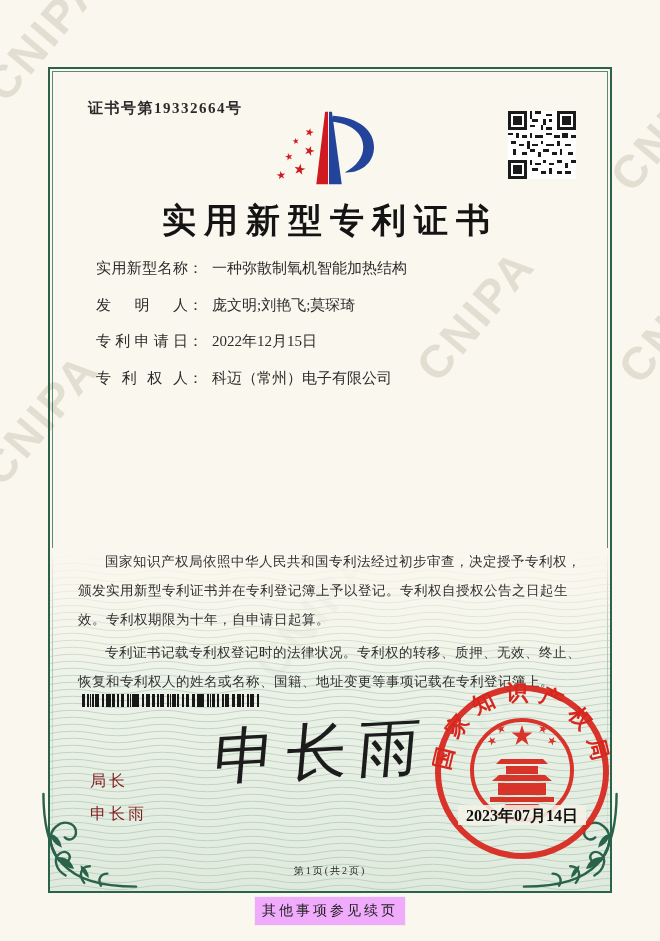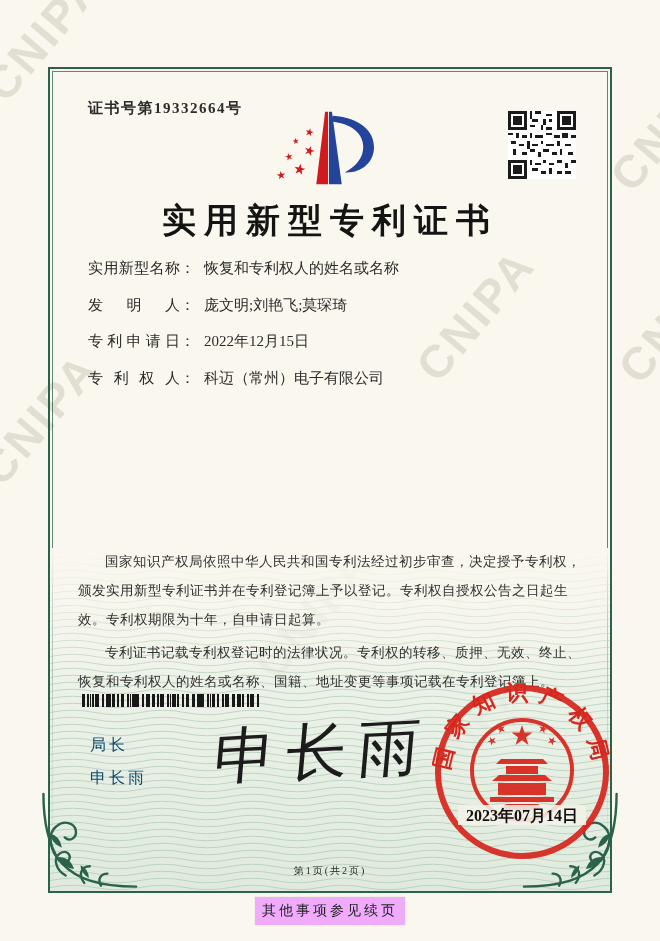--- a/index.html
+++ b/index.html
@@ -18,34 +18,34 @@
   .ornament{position:absolute;z-index:3;}
   
   .cert-no{position:absolute;left:88px;top:99px;font-size:15px;letter-spacing:1.5px;z-index:4;font-weight:bold;}
   .logo{position:absolute;left:266px;top:104px;z-index:4;}
   .qr{position:absolute;left:508px;top:111px;z-index:4;}
   .title{position:absolute;left:0;top:198px;width:100%;text-align:center;
          font-size:34px;font-weight:700;letter-spacing:8px;color:#141414;z-index:4;}
   .fields{position:absolute;left:88px;top:259px;width:500px;z-index:4;font-size:15px;}
   .row{margin-bottom:17.5px;white-space:nowrap;}
   .lab{display:inline-block;width:92px;text-align:justify;text-align-last:justify;
-       vertical-align:top;}
+       vertical-align:top;margin-left:8px;}
   .colon{margin-right:9px;}
   .grant-no-label{margin-left:56px;}
   .paras{position:absolute;left:74px;top:543px;width:516px;z-index:4;
          font-size:13.5px;line-height:29px;color:#303030;}
   .paras p{margin:4px;text-indent:2em;letter-spacing:0.5px;}
   .barcode{position:absolute;left:82px;top:694px;width:180px;height:13px;z-index:4;
     background-image:
       repeating-linear-gradient(90deg,#181818 0 2px,transparent 2px 5px),
       repeating-linear-gradient(90deg,#181818 0 1px,transparent 1px 8px),
       repeating-linear-gradient(90deg,#181818 0 3px,transparent 3px 13px);}
-  .signer{position:absolute;left:90px;top:728px;z-index:4;
+  .signer{position:absolute;left:90px;top:764px;z-index:4;
           font-family:"Liberation Sans","DejaVu Sans",sans-serif;font-size:16px;
-          letter-spacing:3px;color:#0c4a6e;line-height:33px;}
+          letter-spacing:3px;color:#7f1d1d;line-height:33px;}
   .signature{position:absolute;left:214px;top:710px;z-index:4;font-size:62px;
              letter-spacing:10px;color:#1c1c1c;transform:rotate(-3deg) skewX(-8deg);
              font-weight:400;}
   .seal{position:absolute;left:432px;top:682px;z-index:5;}
   .page-note{position:absolute;left:0;top:864px;width:100%;text-align:center;
              font-size:10px;letter-spacing:2px;z-index:4;}
   .footer-note{position:absolute;left:50%;top:897px;transform:translateX(-50%);
                background:#f0abfc;padding:5px 7px;font-size:14px;letter-spacing:3px;
                z-index:6;color:#222;box-shadow:0 0 0 1px rgba(0,0,0,0.03);}
 </style>
@@ -144,21 +144,21 @@
              M8,14h2v1h-2z M11,15h1v2h-1z M13,14h2v1h-2z M16,15h2v1h-2z M19,14h1v2h-1z M22,15h2v1h-2z
              M8,18h1v2h-1z M10,19h2v1h-2z M13,18h1v1h-1z M15,19h2v1h-2z M18,18h2v1h-2z M21,19h1v2h-1z
              M23,18h2v1h-2z M9,21h2v1h-2z M12,22h2v1h-2z M15,21h1v2h-1z M18,22h2v1h-2z M21,22h2v1h-2z"></path>
   </g>
 </svg>
 
 <div class="title">实用新型专利证书</div>
 
 <div class="fields">
   <div class="row">
-    <span class="lab">实用新型名称</span><span class="colon">：</span><span class="val">恢复和专利权人的姓名或名称</span>
+    <span class="lab">实用新型名称</span><span class="colon">：</span><span class="val">一种弥散制氧机智能加热结构</span>
   </div>
   <div class="row">
     <span class="lab">发明人</span><span class="colon">：</span><span class="val">庞文明;刘艳飞;莫琛琦</span>
   </div>
   <div class="row">
     <span class="lab">专利申请日</span><span class="colon">：</span><span class="val">2022年12月15日</span>
   </div>
   <div class="row">
     <span class="lab">专利权人</span><span class="colon">：</span><span class="val">科迈（常州）电子有限公司</span>
   </div>

